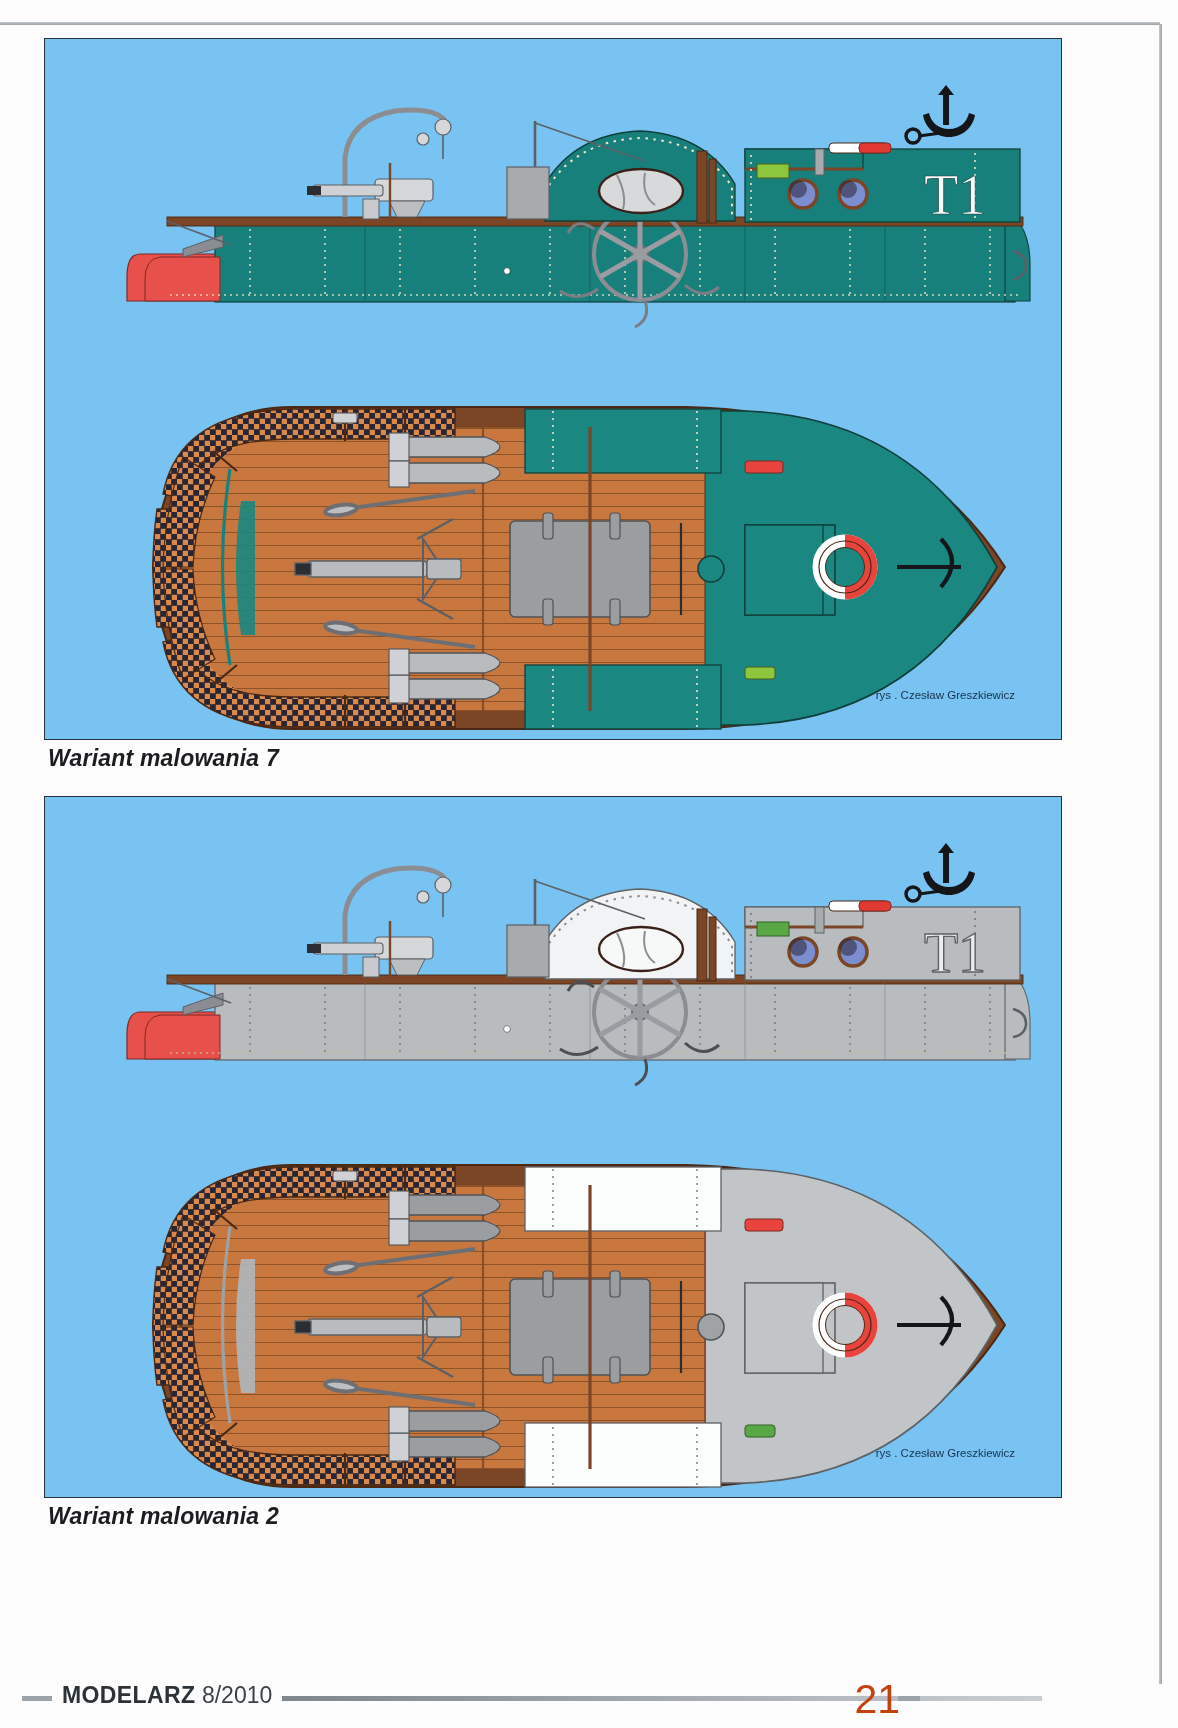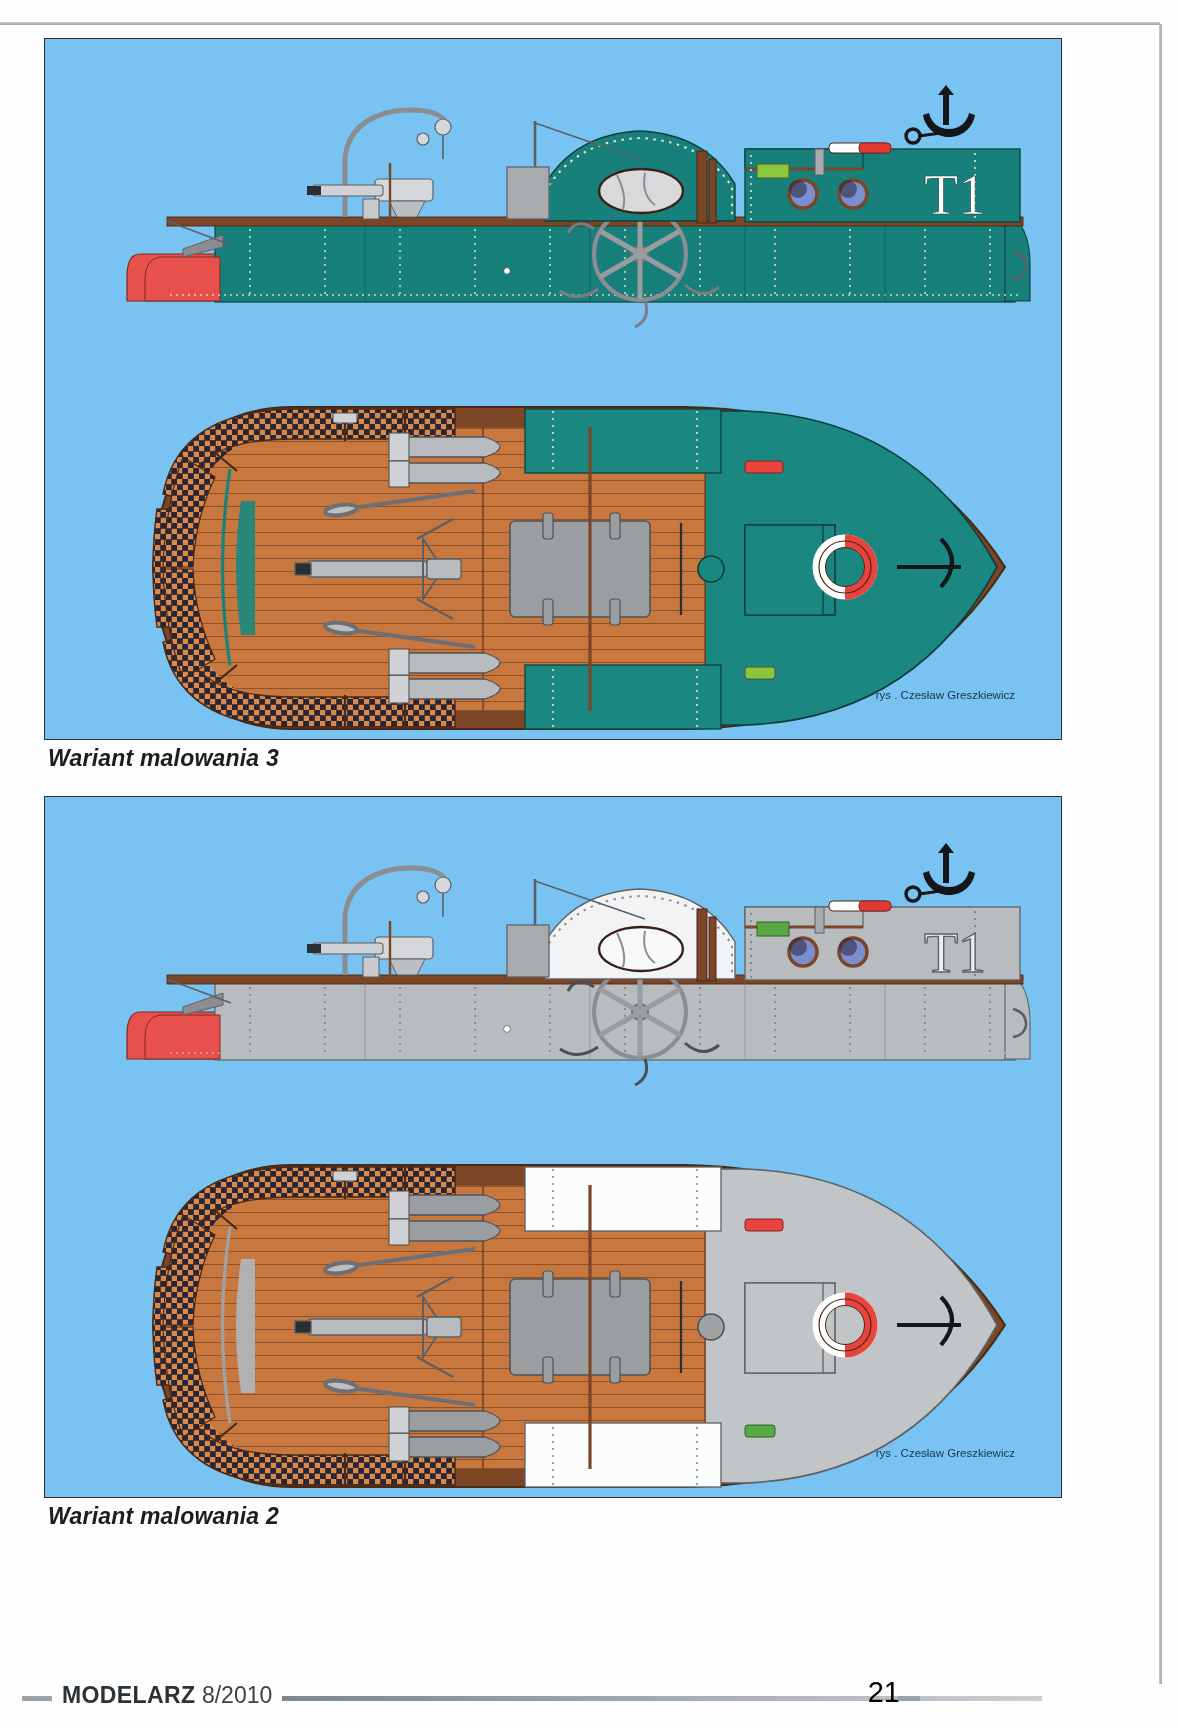--- a/index.html
+++ b/index.html
@@ -48,22 +48,22 @@
 
   
   .footer{position:absolute;left:0;bottom:8px;width:934px;height:46px;}
   .footer-dash{position:absolute;left:22px;top:22px;width:30px;height:5px;
     background:#9aa2aa;}
   .footer-title{position:absolute;left:62px;top:8px;font-size:23px;color:#3a4249;}
   .footer-title b{font-weight:bold;color:#2b3238;letter-spacing:.4px;}
   .footer-title span.issue{font-weight:normal;}
   .footer-rule{position:absolute;left:282px;top:22px;width:760px;height:5px;
     background:linear-gradient(to right,#7e868e,#c9ced3);}
-  .footer-page{position:absolute;right:34px;top:2px;font-size:29px;
-    color:#000000;font-weight:normal;}
+  .footer-page{position:absolute;right:34px;top:2px;font-size:41px;
+    color:#c2410c;font-weight:normal;}
   .footer-rule-right{position:absolute;right:14px;top:22px;width:22px;height:5px;
     background:#9aa2aa;}
 
   
   svg.drawing{display:block;width:100%;height:100%;}
   text.hullnum{font-family:"Liberation Serif",serif;}
 </style>
 </head>
 <body>
 
@@ -314,21 +314,21 @@
         <rect x="288" y="374" width="24" height="10" rx="2" fill="#cfd1d4" stroke="#4f5356" stroke-width="1"></rect>
 
         <rect x="700" y="422" width="38" height="12" rx="3" fill="#e8433c" stroke="#7b2b22" stroke-width="1"></rect>
         <rect x="700" y="628" width="30" height="12" rx="3" fill="#8cc63f" stroke="#4a5f21" stroke-width="1"></rect>
       </g>
     </svg>
 
     <div class="artist-credit">rys . Czesław Greszkiewicz</div>
   </div>
 
-  <div class="caption" id="caption-1">Wariant malowania 3</div>
+  <div class="caption" id="caption-1">Wariant malowania 7</div>
 
   <div class="panel" id="panel-2">
     <svg class="drawing" viewBox="0 0 1016 700" preserveAspectRatio="none">
       <defs>
         <pattern id="wood2" width="10" height="13" patternUnits="userSpaceOnUse">
           <rect width="10" height="13" fill="#c8783f"></rect>
           <rect width="10" height="1.1" y="12" fill="#8c5329"></rect>
         </pattern>
         <pattern id="grate2" width="11" height="11" patternUnits="userSpaceOnUse">
           <rect width="11" height="11" fill="#2a2533"></rect>

